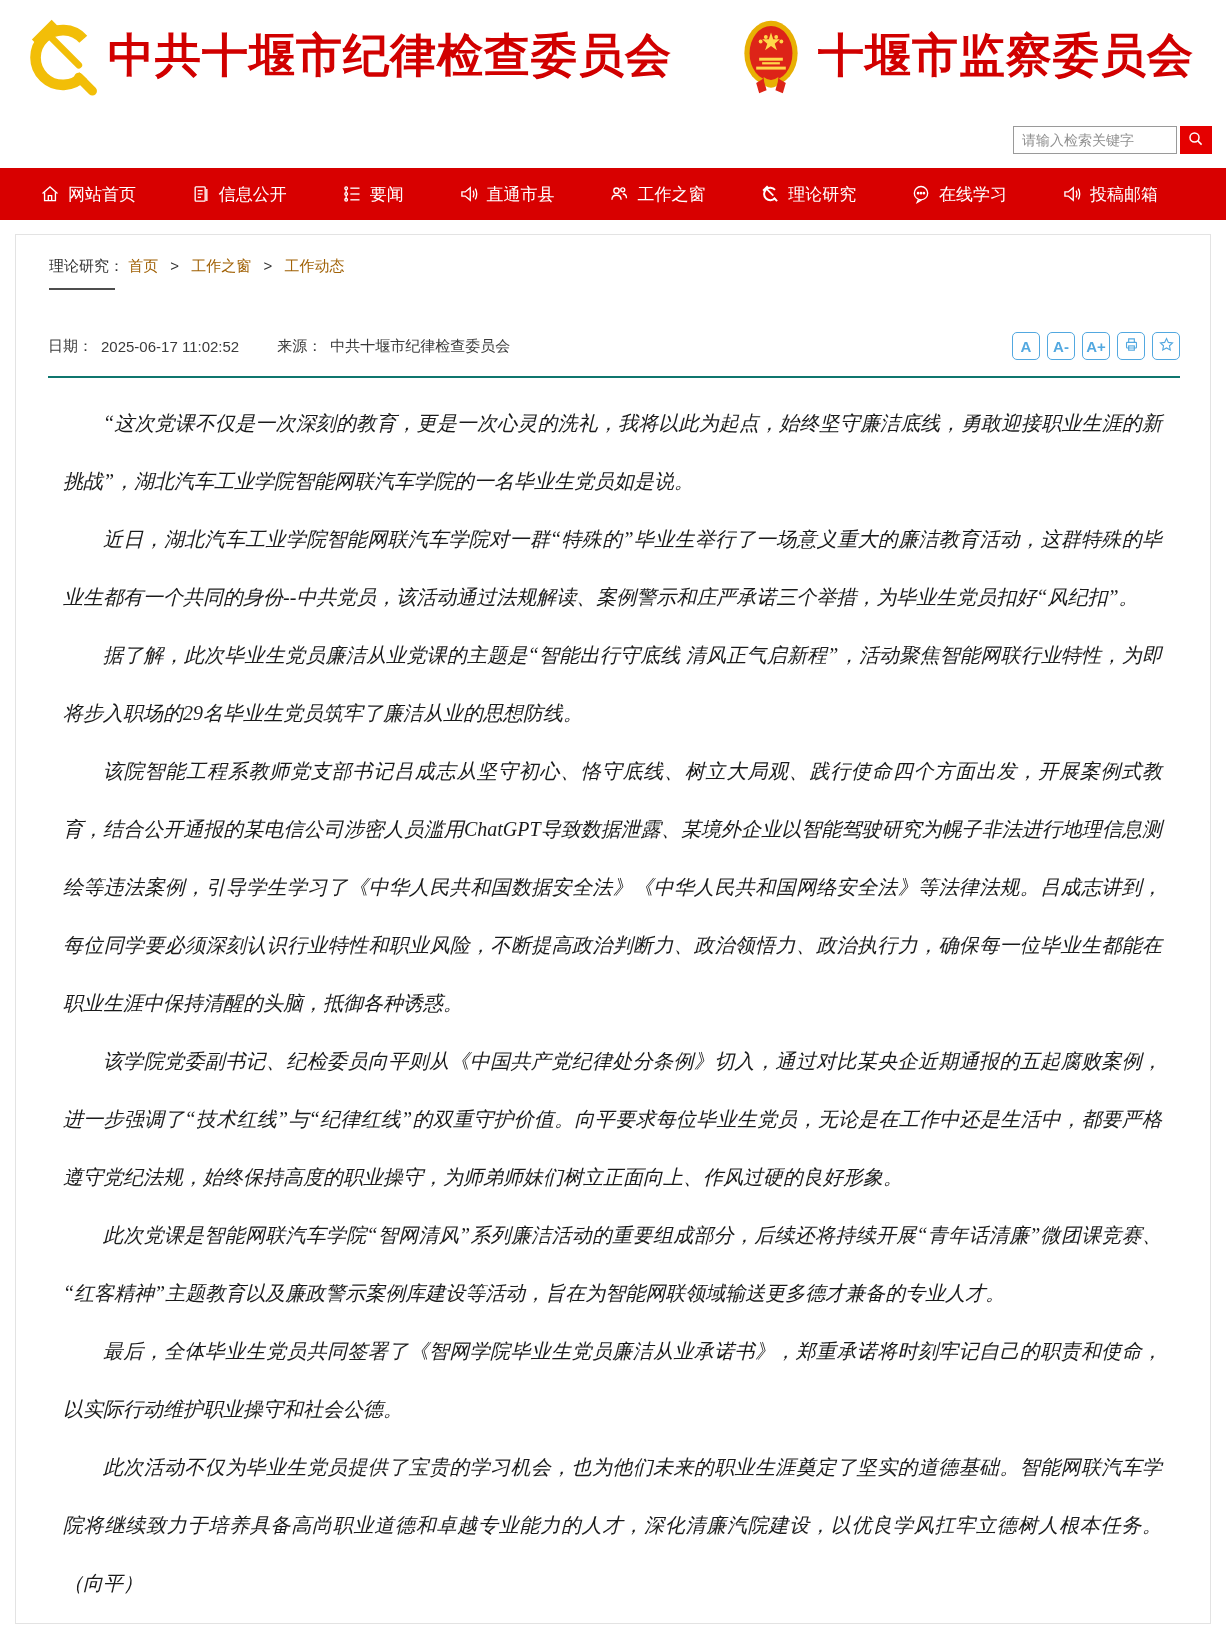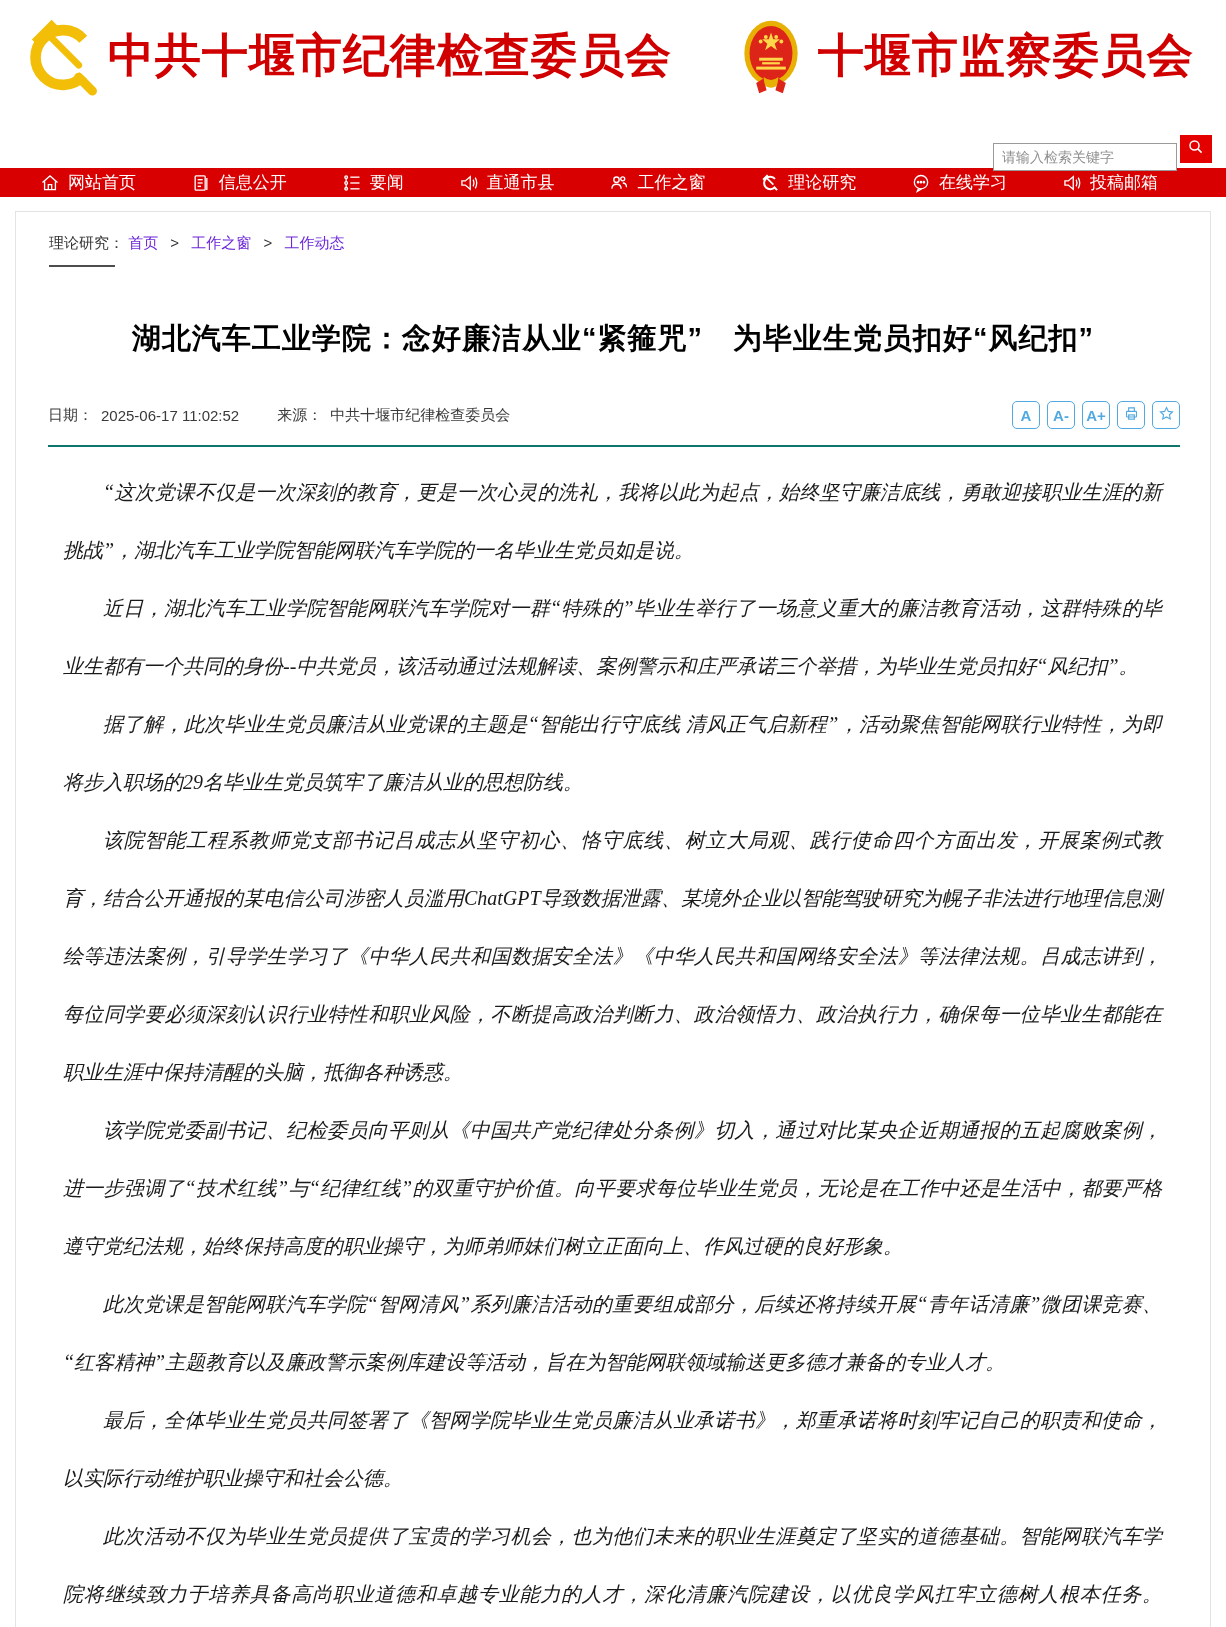--- a/index.html
+++ b/index.html
@@ -8,35 +8,35 @@
 
   
   .header { position: relative; height: 168px; background: #fff; }
   .logos { display: flex; align-items: center; padding: 16px 0 0 24px; }
   .logo { display: flex; align-items: center; cursor: pointer; }
   .logo + .logo { margin-left: 62px; }
   .logo-emblem { width: 76px; height: 80px; flex: 0 0 auto; }
   .logo-text { font-size: 46px; font-weight: bold; color: #d10000; letter-spacing: 1px; margin-left: 8px; white-space: nowrap; }
 
   .search-row { position: absolute; right: 14px; top: 126px; display: flex; align-items: center; }
-  .search-input { width: 184px; height: 28px; border: 1px solid #9a9a9a; padding: 0 8px; font-size: 14px; color: #333; outline: none; margin-top: 17px; }
+  .search-input { width: 164px; height: 28px; border: 1px solid #9a9a9a; padding: 0 8px; font-size: 14px; color: #333; outline: none; }
   .search-input::placeholder { color: #8f8f8f; }
   .search-btn { width: 32px; height: 28px; margin-left: 3px; background: #e50000; border: none; display: flex; align-items: center; justify-content: center; cursor: pointer; }
 
   
-  .nav { height: 29px; background: #d80000; display: flex; align-items: center; justify-content: space-between; padding: 0 68px 0 40px; }
+  .nav { height: 52px; background: #d80000; display: flex; align-items: center; justify-content: space-between; padding: 0 68px 0 40px; }
   .nav-item { display: flex; align-items: center; color: #fff; font-size: 17px; cursor: pointer; white-space: nowrap; }
   .nav-item .nav-icon { width: 20px; height: 20px; margin-right: 8px; display: inline-flex; }
   .nav-icon svg { width: 20px; height: 20px; stroke: #fff; fill: none; stroke-width: 1.6; }
 
   
   .container { margin: 14px 15px 0 15px; border: 1px solid #e3e3e3; background: #fff; min-height: 1390px; }
 
   .breadcrumb { padding: 22px 32px 14px 33px; font-size: 15px; color: #333; position: relative; }
-  .breadcrumb a { color: #6d28d9; text-decoration: none; cursor: pointer; }
+  .breadcrumb a { color: #a16207; text-decoration: none; cursor: pointer; }
   .breadcrumb .sep { margin: 0 8px; color: #333; }
   .breadcrumb-underline { position: absolute; left: 33px; bottom: 0; width: 66px; height: 2px; background: #4d4d4d; }
 
   .article-title { text-align: center; font-size: 29px; font-weight: bold; color: #000; padding: 52px 55px 0 55px; letter-spacing: 1px; }
 
   .meta-row { display: flex; justify-content: space-between; align-items: center; margin: 0 30px 0 32px; padding: 42px 0 16px 0; border-bottom: 2px solid #0f766e; }
   .meta-left { font-size: 15px; color: #3a3a3a; display: flex; align-items: center; }
   .meta-label { color: #3a3a3a; }
   .meta-value { margin-left: 8px; }
   .meta-source-label { margin-left: 38px; }
@@ -210,21 +210,20 @@
   <div class="breadcrumb">
     <span>理论研究：</span>
     <a>首页</a>
     <span class="sep">&gt;</span>
     <a>工作之窗</a>
     <span class="sep">&gt;</span>
     <a>工作动态</a>
     <span class="breadcrumb-underline"></span>
   </div>
 
-  <h1 class="article-title">湖北汽车工业学院：念好廉洁从业“紧箍咒”　为毕业生党员扣好“风纪扣”</h1>
 
   <div class="meta-row">
     <div class="meta-left">
       <span class="meta-label">日期：</span>
       <span class="meta-value">2025-06-17 11:02:52</span>
       <span class="meta-label meta-source-label">来源：</span>
       <span class="meta-value">中共十堰市纪律检查委员会</span>
     </div>
     <div class="meta-tools">
       <button class="tool-btn">A</button>

